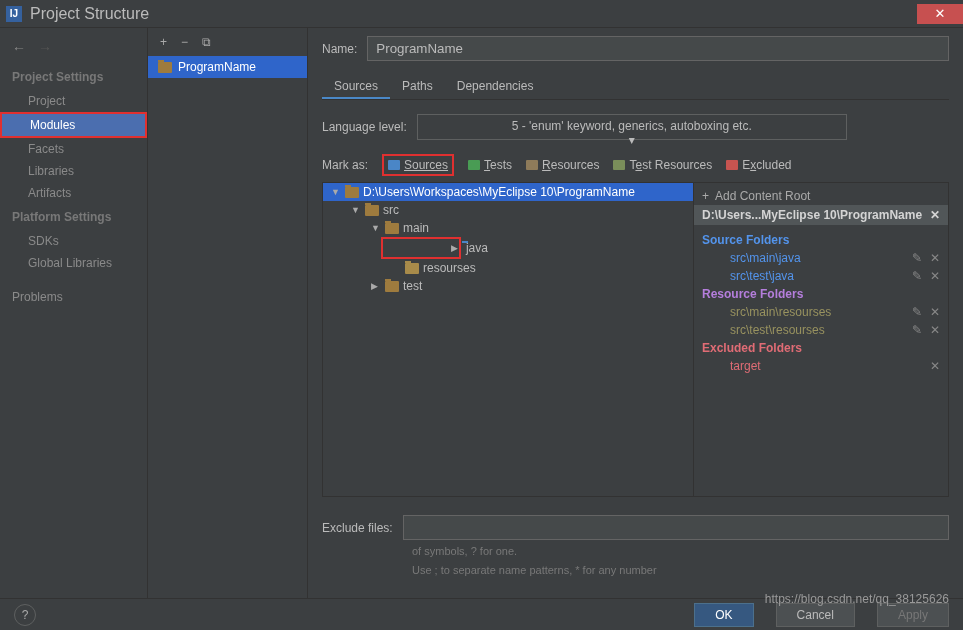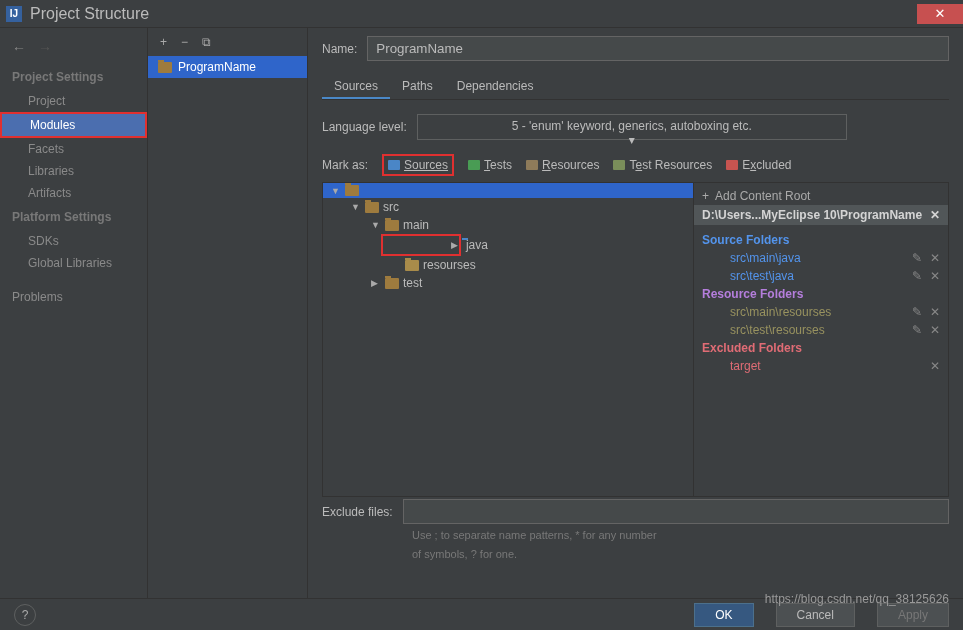--- a/index.html
+++ b/index.html
@@ -67,21 +67,21 @@
 .right-header { display: flex; align-items: center; padding: 2px 8px; gap: 6px; color: #aaa; }
 .right-path-row { background: #515658; color: #d4d4d4; padding: 3px 8px; display: flex; justify-content: space-between; align-items: center; margin-bottom: 6px; font-weight: bold; }
 .right-section-title { padding: 2px 8px; font-weight: bold; }
 .t-blue { color: #5394ec; }
 .t-purple { color: #b57edc; }
 .t-red { color: #e06c75; }
 .t-olive { color: #98925f; gap: 23px; }
 .right-item { display: flex; align-items: center; justify-content: space-between; padding: 2px 8px; margin-left: 28px; }
 .right-actions { display: flex; gap: 8px; color: #888; }
 
-.exclude-row { display: flex; align-items: center; gap: 10px; margin-top: 2px; }
+.exclude-row { display: flex; align-items: center; gap: 10px; margin-top: 18px; }
 .exclude-input { flex: 1; background: #45494a; border: 1px solid #646464; height: 25px; }
 .hint { color: #787878; font-size: 11px; padding: 4px 0 0 90px; line-height: 1.4; }
 
 .footer { height: 32px; border-top: 1px solid #323232; display: flex; align-items: center; padding: 0 14px; background: #3c3f41; }
 .help-btn { width: 22px; height: 22px; border: 1px solid #5e6060; border-radius: 11px; display: flex; align-items: center; justify-content: center; color: #aaa; }
 .footer-buttons { margin-left: auto; display: flex; gap: 22px; }
 .btn { padding: 4px 20px; border: 1px solid #5e6060; background: #4c5052; color: #bbb; cursor: pointer; }
 .btn.primary { background: #365880; border-color: #4c708c; color: #fff; }
 .btn.disabled { color: #777; }
 
@@ -170,20 +170,21 @@
         <span class="mark-swatch sw-excluded"></span>
         <span>E<span class="underline">x</span>cluded</span>
       </div>
     </div>
 
     <div class="tree-panel">
       <div class="tree-left">
         <div class="tree-row selected indent-0">
           <span class="tree-arrow">▼</span>
           <span class="tree-folder tf-brown"></span>
+          <span>D:\Users\Workspaces\MyEclipse 10\ProgramName</span>
         </div>
         <div class="tree-row indent-1">
           <span class="tree-arrow">▼</span>
           <span class="tree-folder tf-brown"></span>
           <span>src</span>
         </div>
         <div class="tree-row indent-2">
           <span class="tree-arrow">▼</span>
           <span class="tree-folder tf-brown"></span>
           <span>main</span>
@@ -251,22 +252,22 @@
               <span>✕</span>
             </span>
         </div>
       </div>
     </div>
 
     <div class="exclude-row">
       <span>Exclude files:</span>
       <input class="exclude-input" style="">
     </div>
+    <div class="hint">of symbols, ? for one.</div>
     <div class="hint">Use ; to separate name patterns, * for any number</div>
-    <div class="hint">of symbols, ? for one.</div>
   </div>
 </div>
 
 <div class="footer">
   <div class="help-btn">?</div>
   <div class="footer-buttons">
     <div class="btn primary">OK</div>
     <div class="btn">Cancel</div>
     <div class="btn disabled">Apply</div>
   </div>

